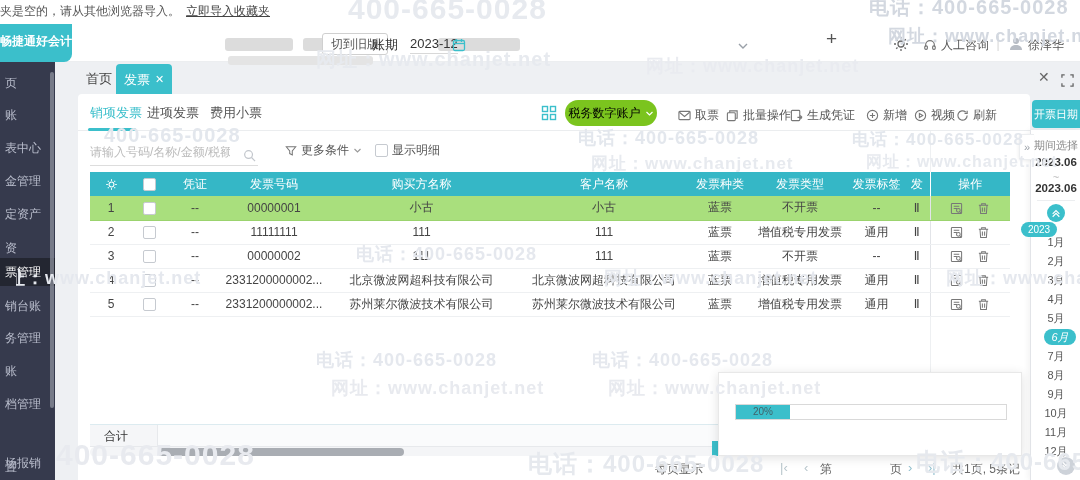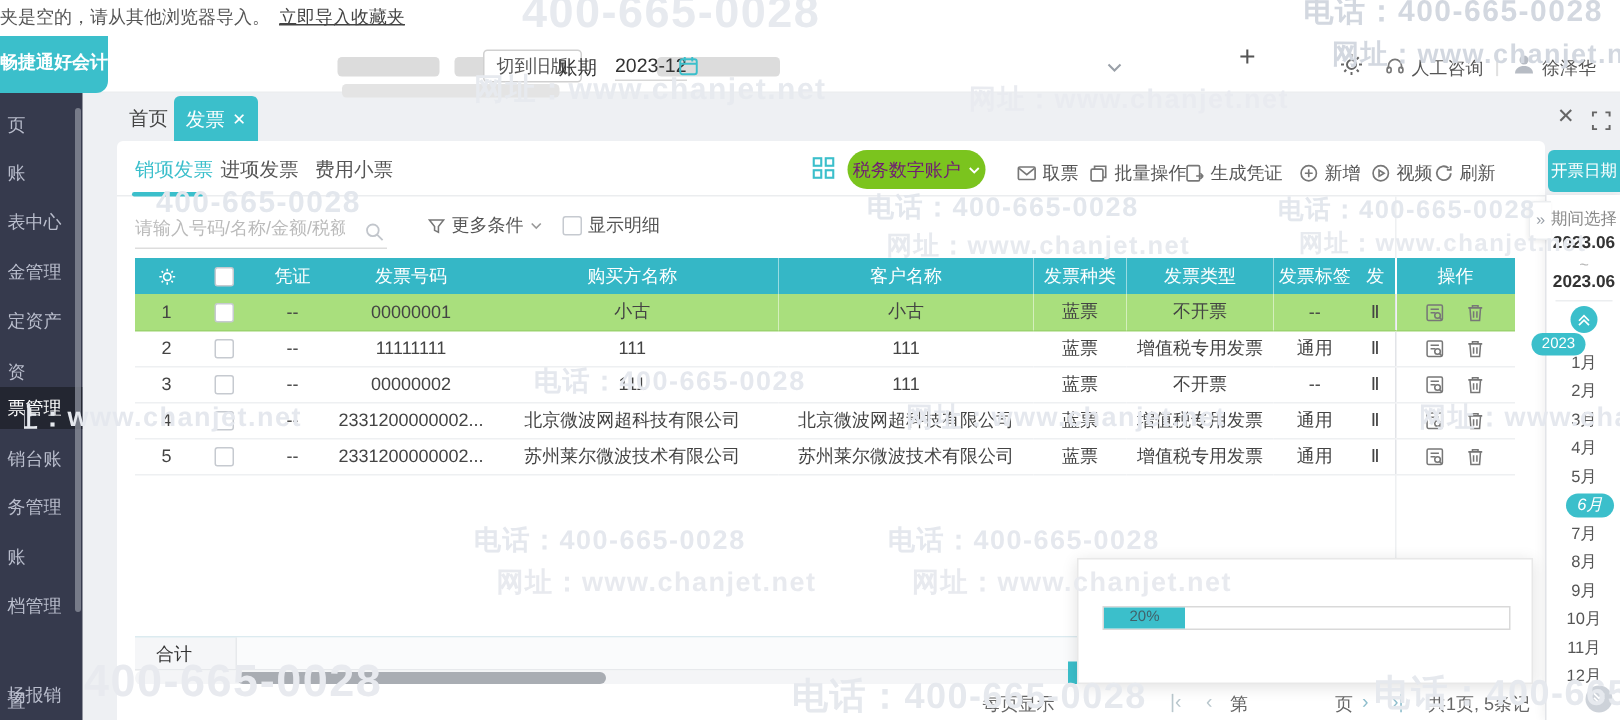--- a/index.html
+++ b/index.html
@@ -39,21 +39,21 @@
 
   
   .card { left:78px; top:94px; width:952px; height:386px; background:#fff; border-radius:4px 4px 0 0; z-index:1; }
 
   .subtab-row { position:absolute; left:0; top:0; width:952px; height:37px; border-bottom:1px solid #ebedef; }
   .subtab { position:absolute; top:10px; font-size:13px; color:#555; }
   .subtab.on { color:#3bbfcb; }
   .subtab-bar { position:absolute; top:34px; height:3px; width:48px; background:#3bbfcb; border-radius:2px; }
 
   .tool { position:absolute; top:13px; font-size:12px; color:#555; display:flex; align-items:center; gap:4px; }
-  .green-btn { position:absolute; left:487px; top:6px; width:92px; height:26px; background:#7bc41e; color:#701a75;
+  .green-btn { position:absolute; left:487px; top:6px; width:92px; height:26px; background:#7bc41e; color:#000000;
     border:none; border-radius:13px; font-size:12px; display:flex; align-items:center; justify-content:center; gap:4px; }
 
   
   .search-wrap { position:absolute; left:12px; top:46px; width:168px; height:26px; border-bottom:1px solid #ddd; }
   .search-input { border:none; outline:none; width:140px; font-size:12px; color:#333; padding-top:5px; background:transparent; }
   .search-input::placeholder { color:#bbb; }
   .chk { display:inline-block; width:13px; height:13px; border:1px solid #c6cad0; border-radius:2px; background:#fff; vertical-align:middle; }
 
   
   table.tbl { position:absolute; left:12px; top:78px; width:920px; border-collapse:collapse; table-layout:fixed; font-size:12px; }

